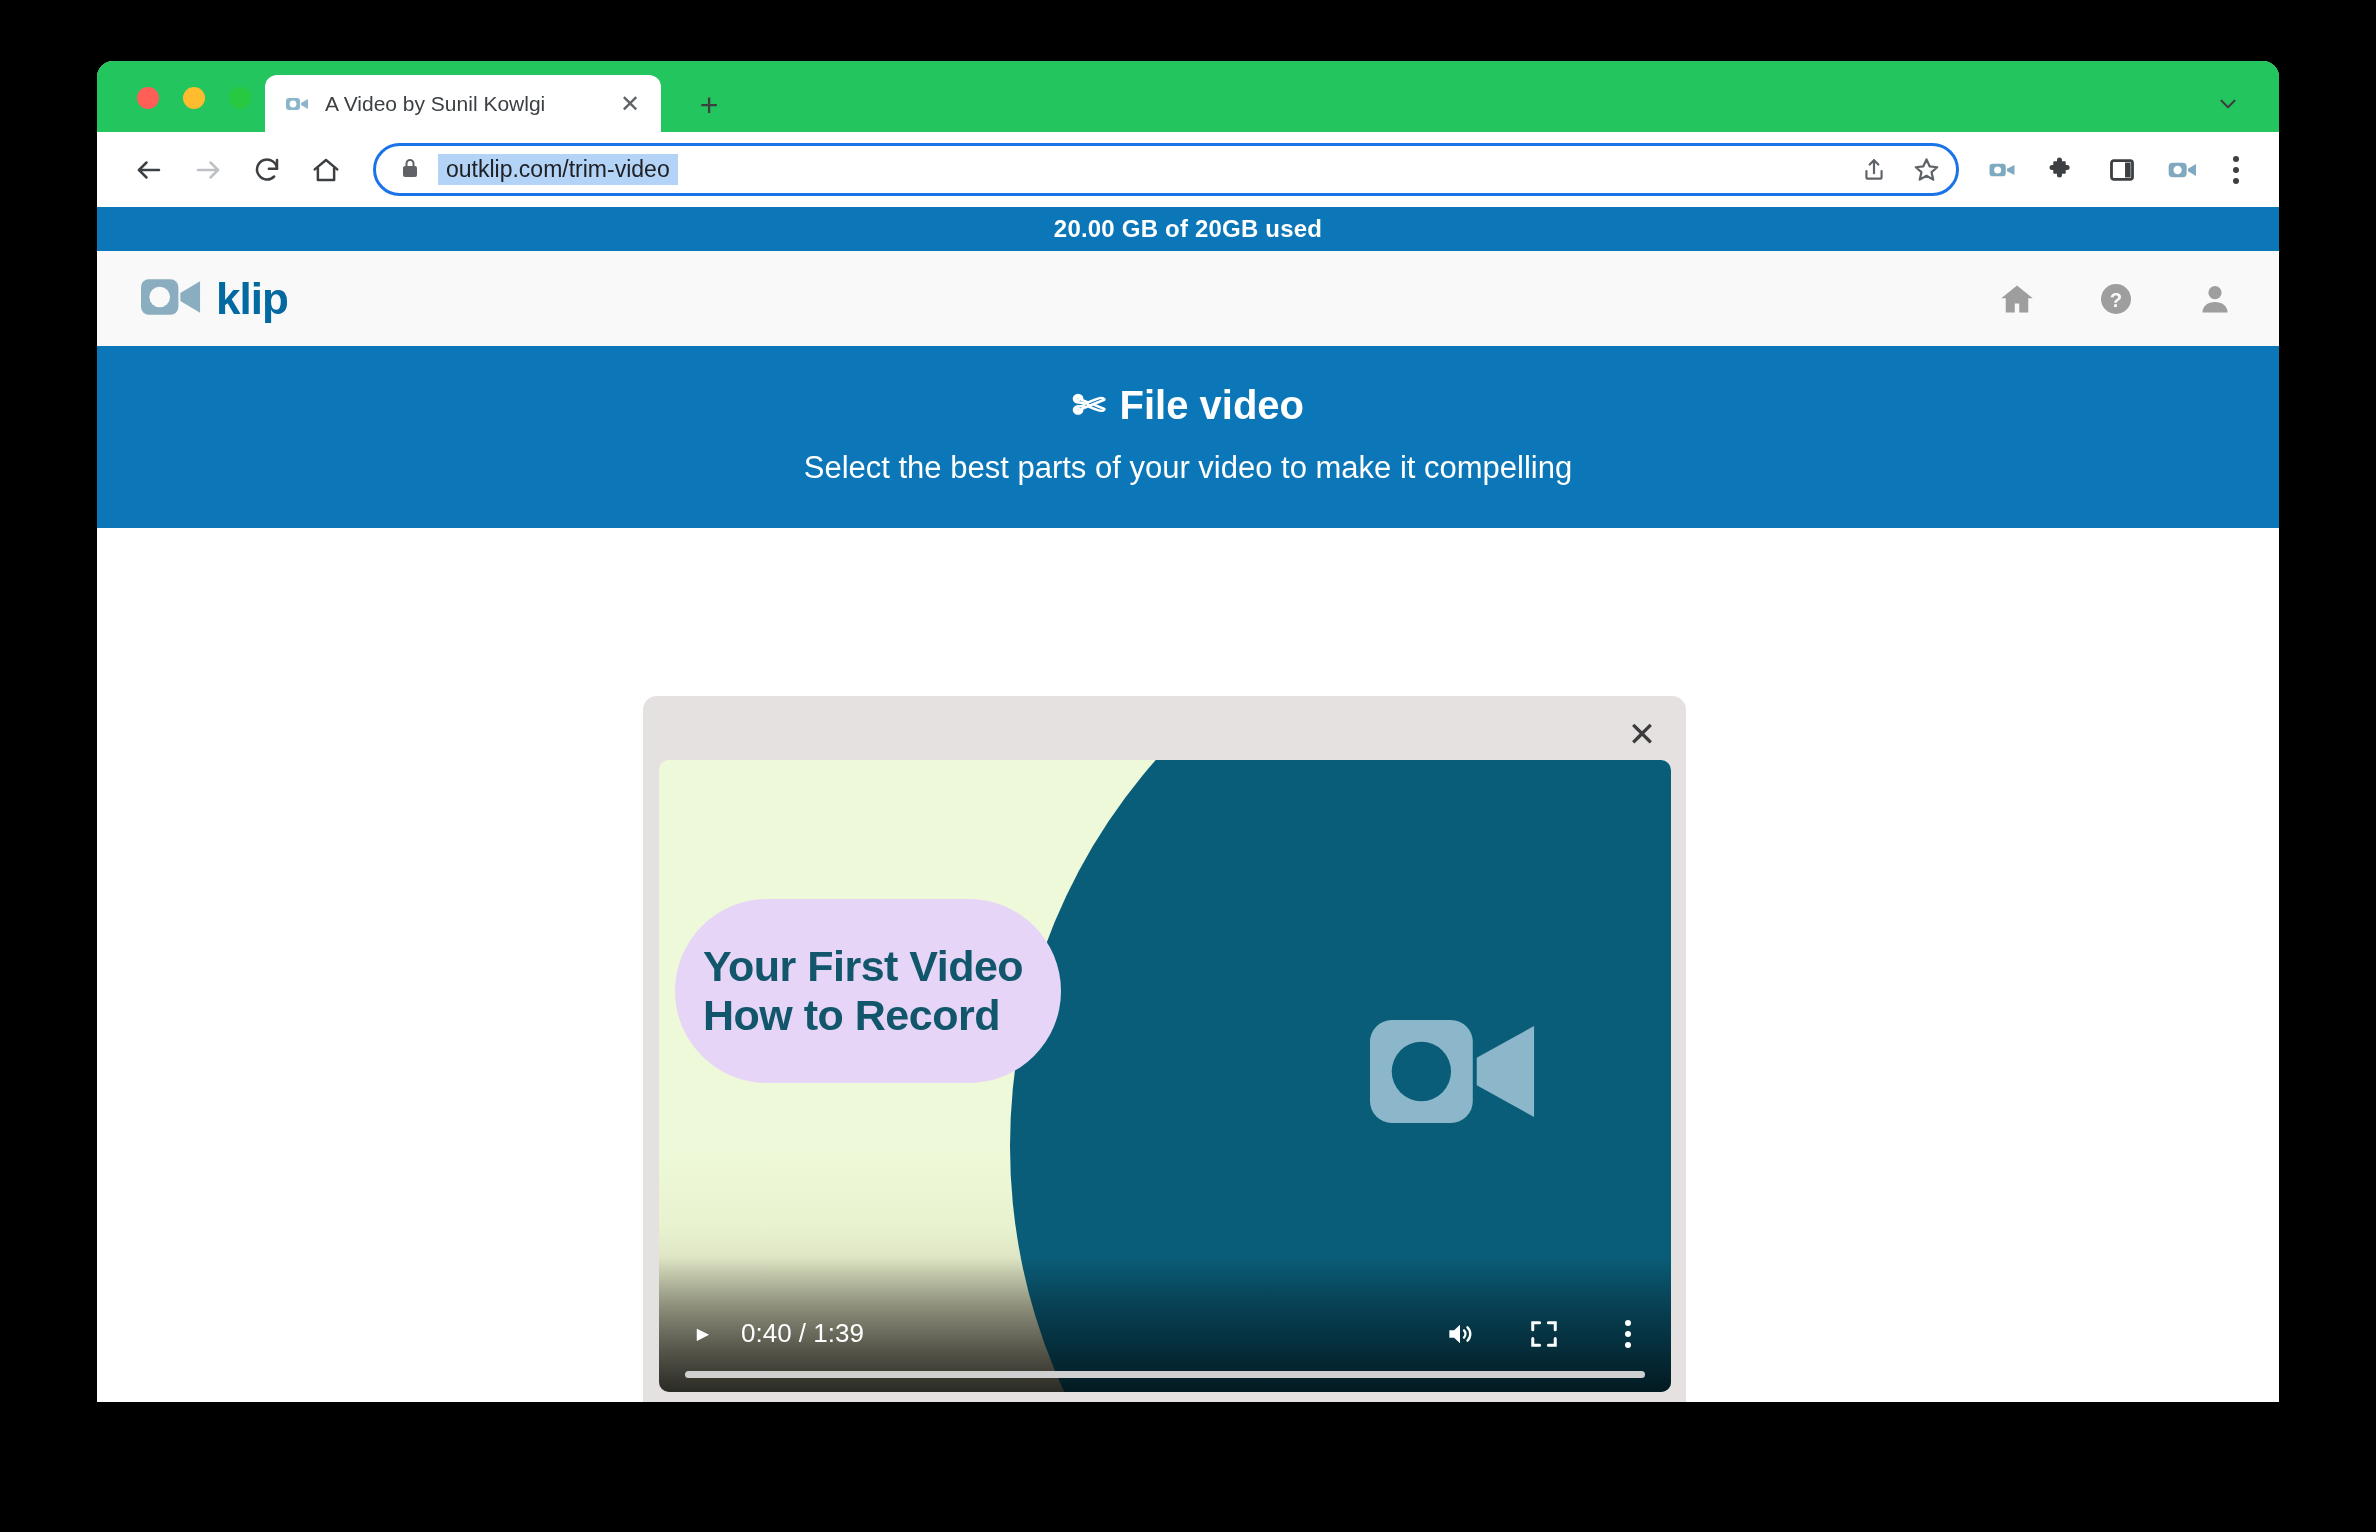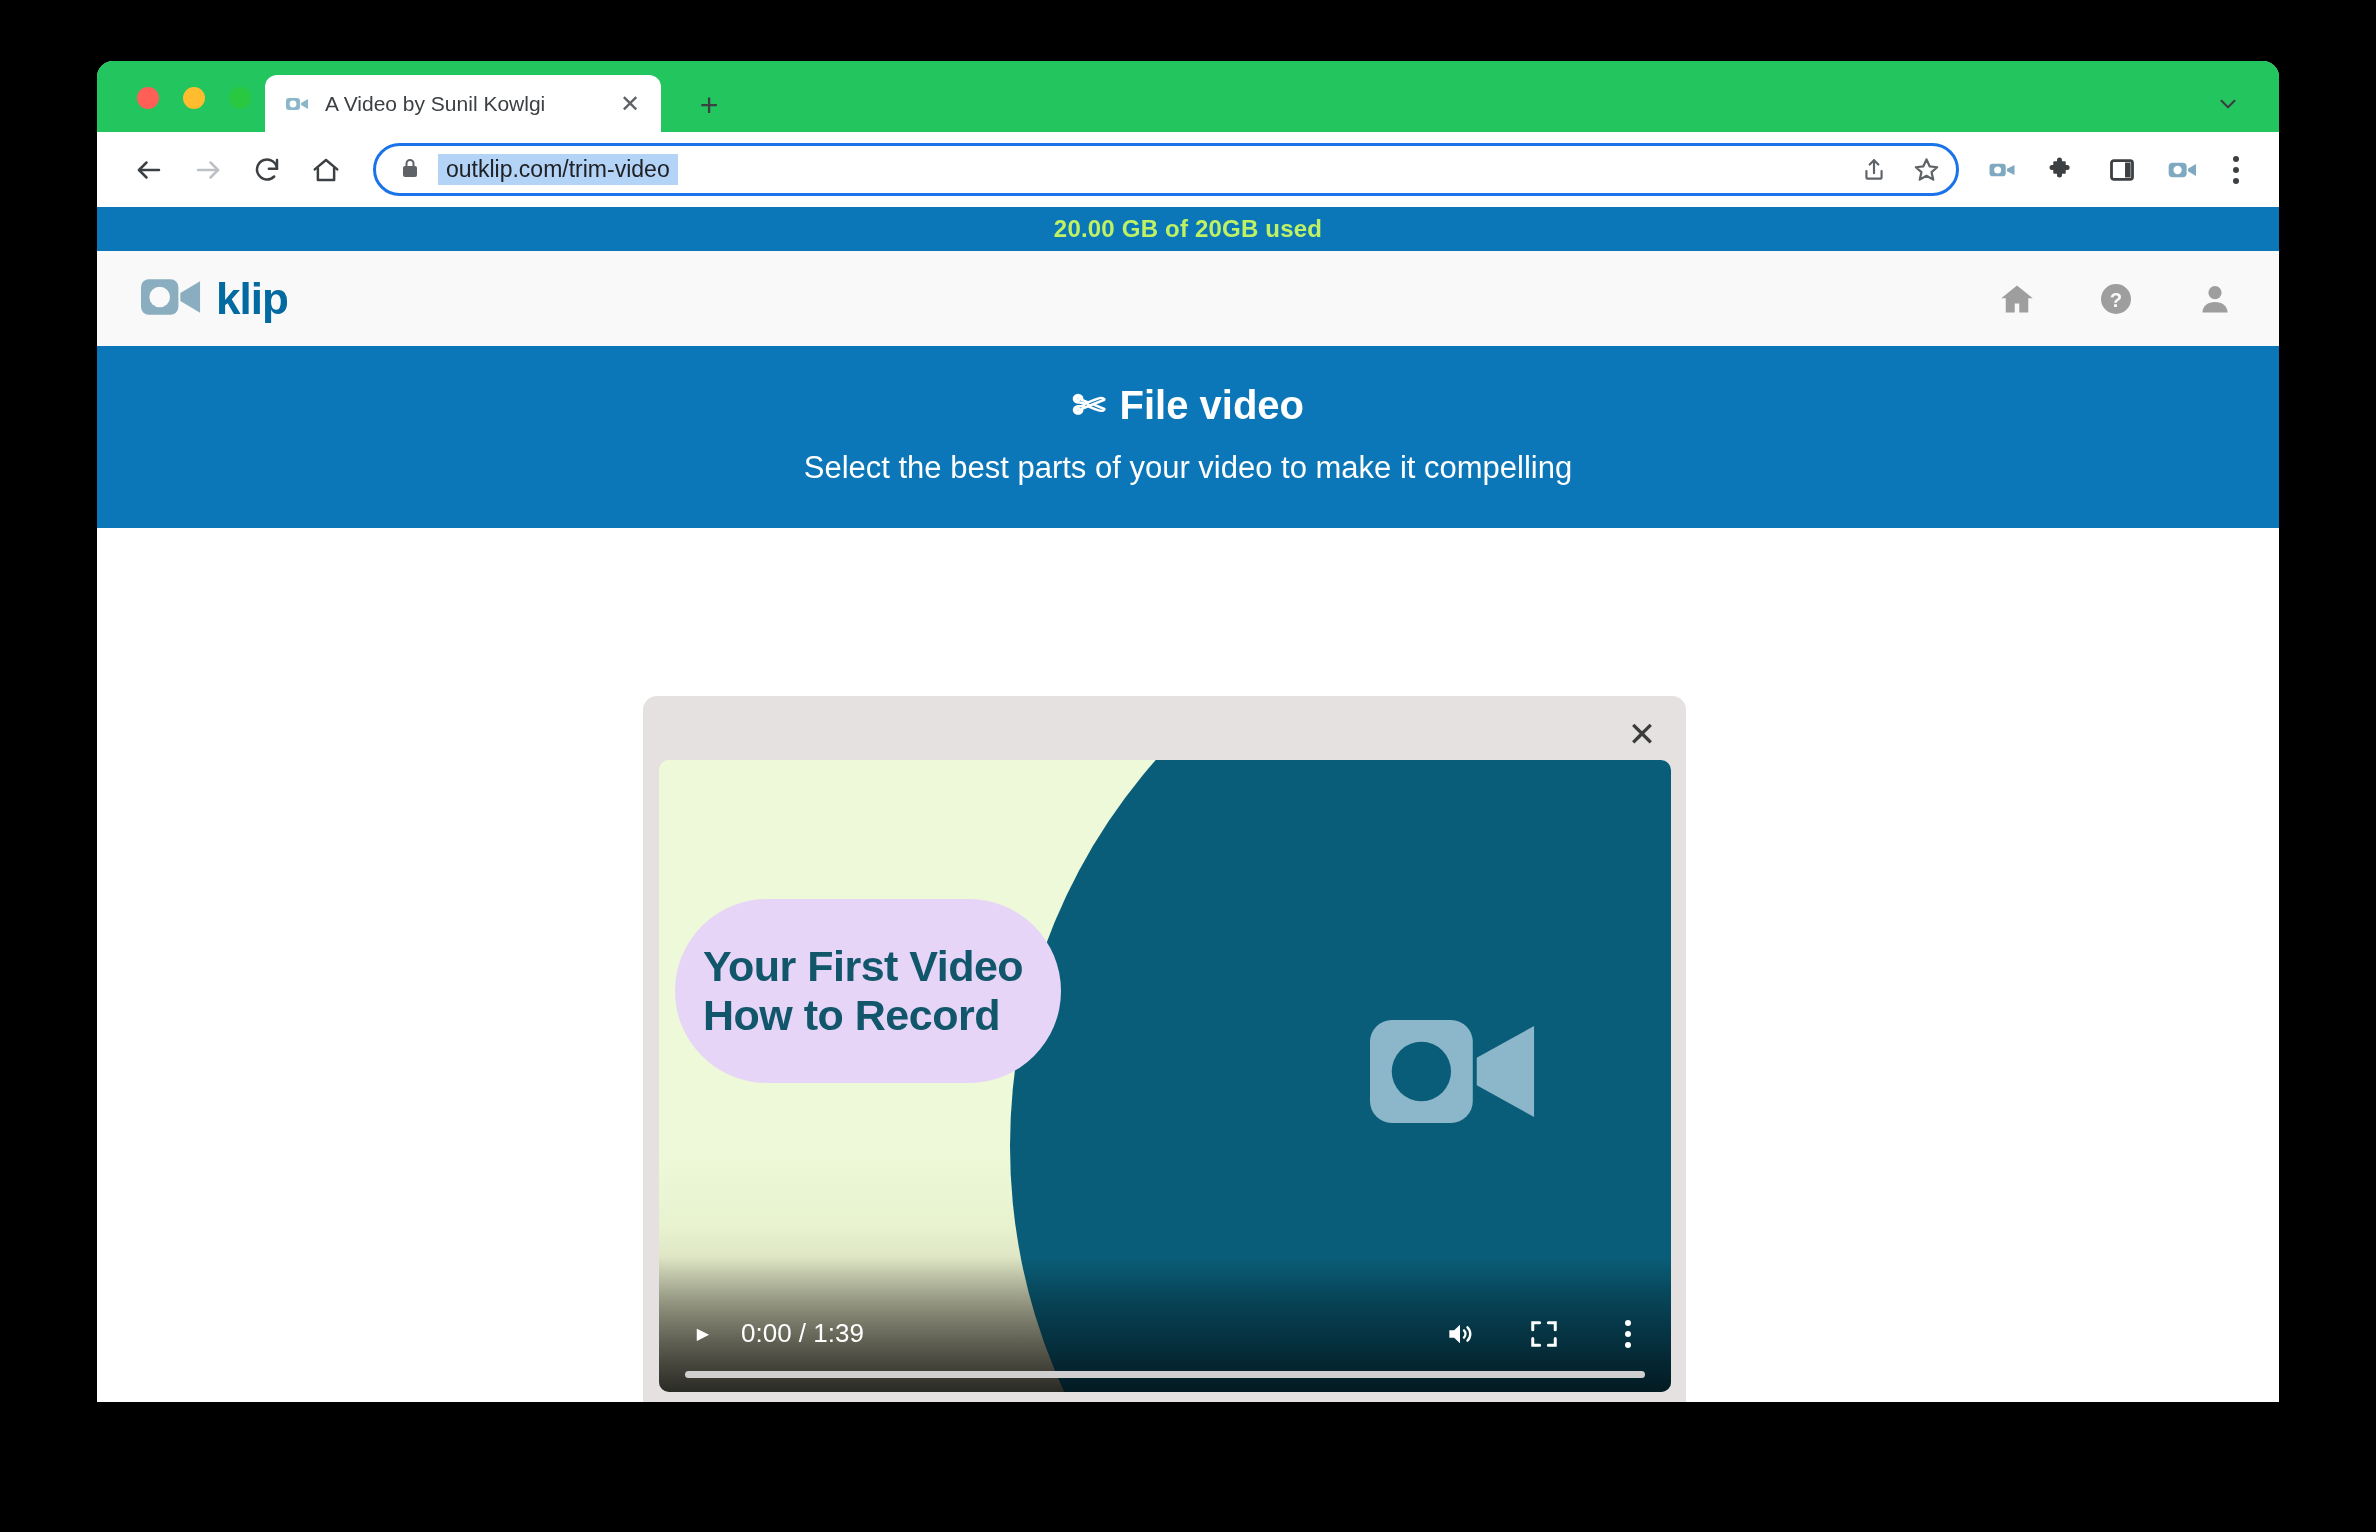--- a/index.html
+++ b/index.html
@@ -124,21 +124,21 @@
   .viewport {
     position: relative;
     height: 1195px;
     background: #fff;
     overflow: hidden;
   }
 
   .storage-banner {
     height: 44px;
     background: #0b76b8;
-    color: #bef264;
+    color: #ffffff;
     font-size: 24px;
     font-weight: bold;
     display: flex; align-items: center; justify-content: center;
     letter-spacing: 0.2px;
   }
 
   .site-nav {
     height: 95px;
     background: #f9f9f9;
     display: flex; align-items: center;
@@ -427,21 +427,21 @@
           <svg width="170" height="127" viewBox="0 0 172 128">
             <rect x="0" y="12" width="104" height="104" rx="22" fill="#8cb6c9"></rect>
             <path d="M108 50 L166 18 L166 110 L108 78 Z" fill="#8cb6c9"></path>
             <circle cx="52" cy="64" r="30" fill="#0a5d78"></circle>
           </svg>
         </span>
 
         <div class="controls">
           <div class="controls-row">
             <span class="play-btn">▶</span>
-            <span class="time-text">0:00 / 1:39</span>
+            <span class="time-text">0:40 / 1:39</span>
             <span class="controls-right">
               <span class="ctrl-icon">
                 <svg width="32" height="32" viewBox="0 0 24 24" fill="#fff">
                   <path d="M4 9.2h3.6L12 5v14L7.6 14.8H4z"></path>
                   <path d="M15 9.3a4 4 0 0 1 0 5.4" fill="none" stroke="#fff" stroke-width="1.8" stroke-linecap="round"></path>
                   <path d="M17.6 7a7 7 0 0 1 0 10" fill="none" stroke="#fff" stroke-width="1.8" stroke-linecap="round"></path>
                 </svg>
               </span>
               <span class="ctrl-icon">
                 <svg width="30" height="30" viewBox="0 0 24 24" fill="none" stroke="#fff" stroke-width="2.4" stroke-linecap="round">

